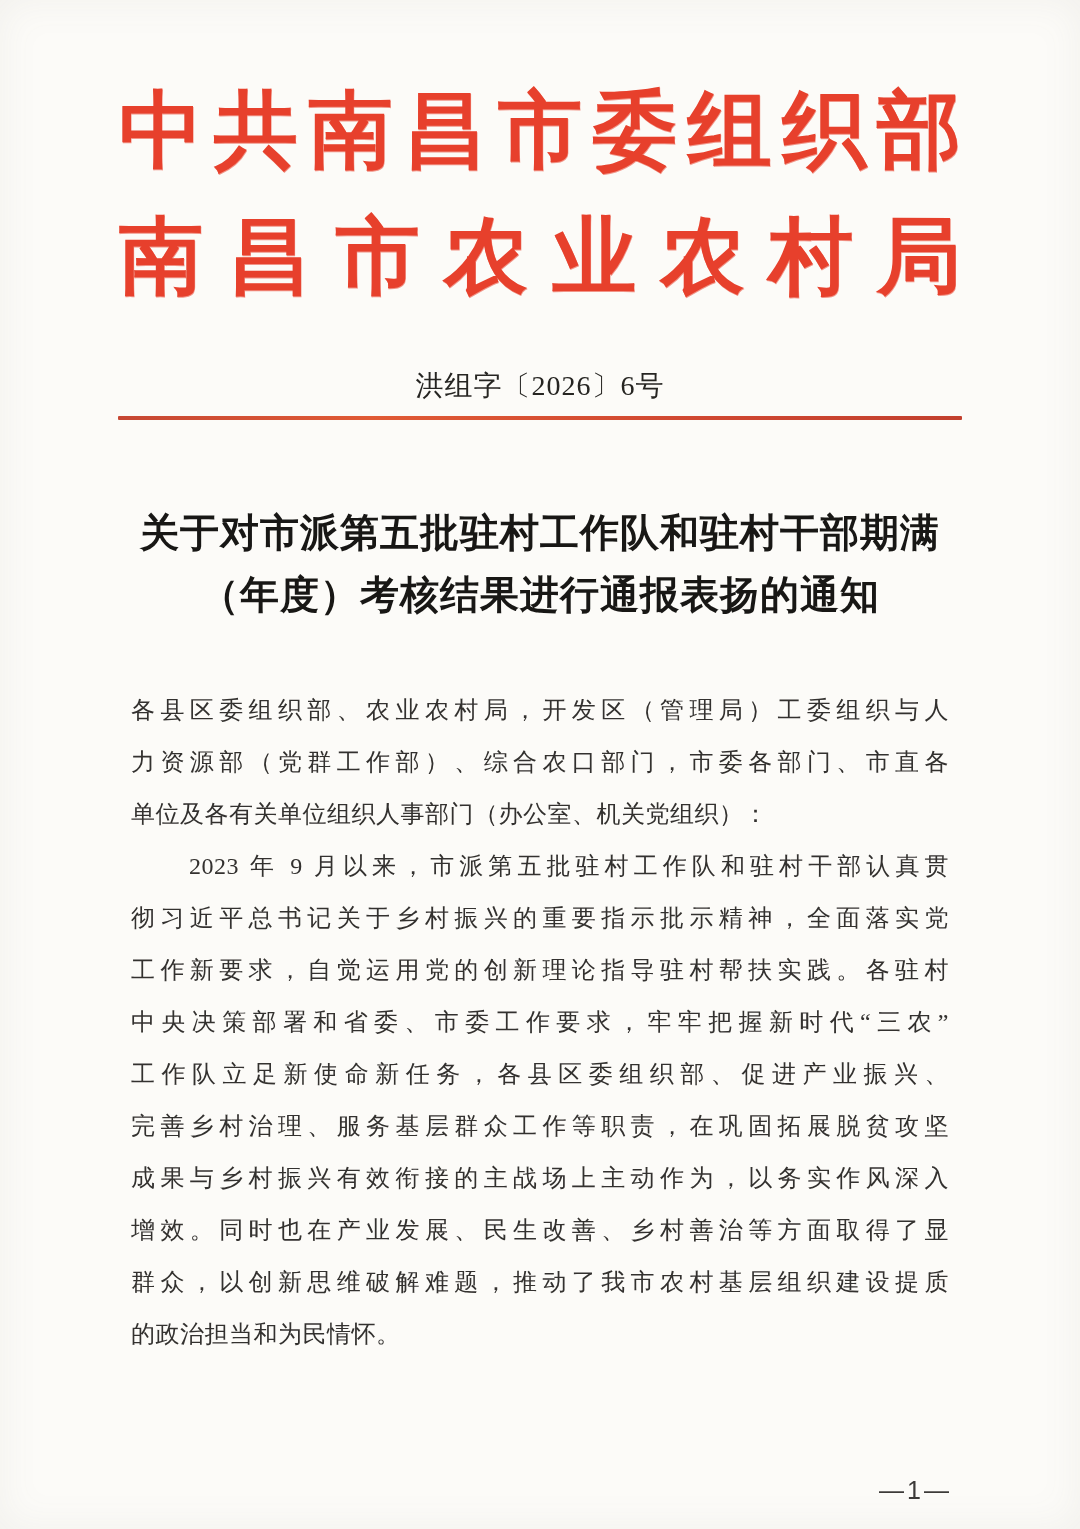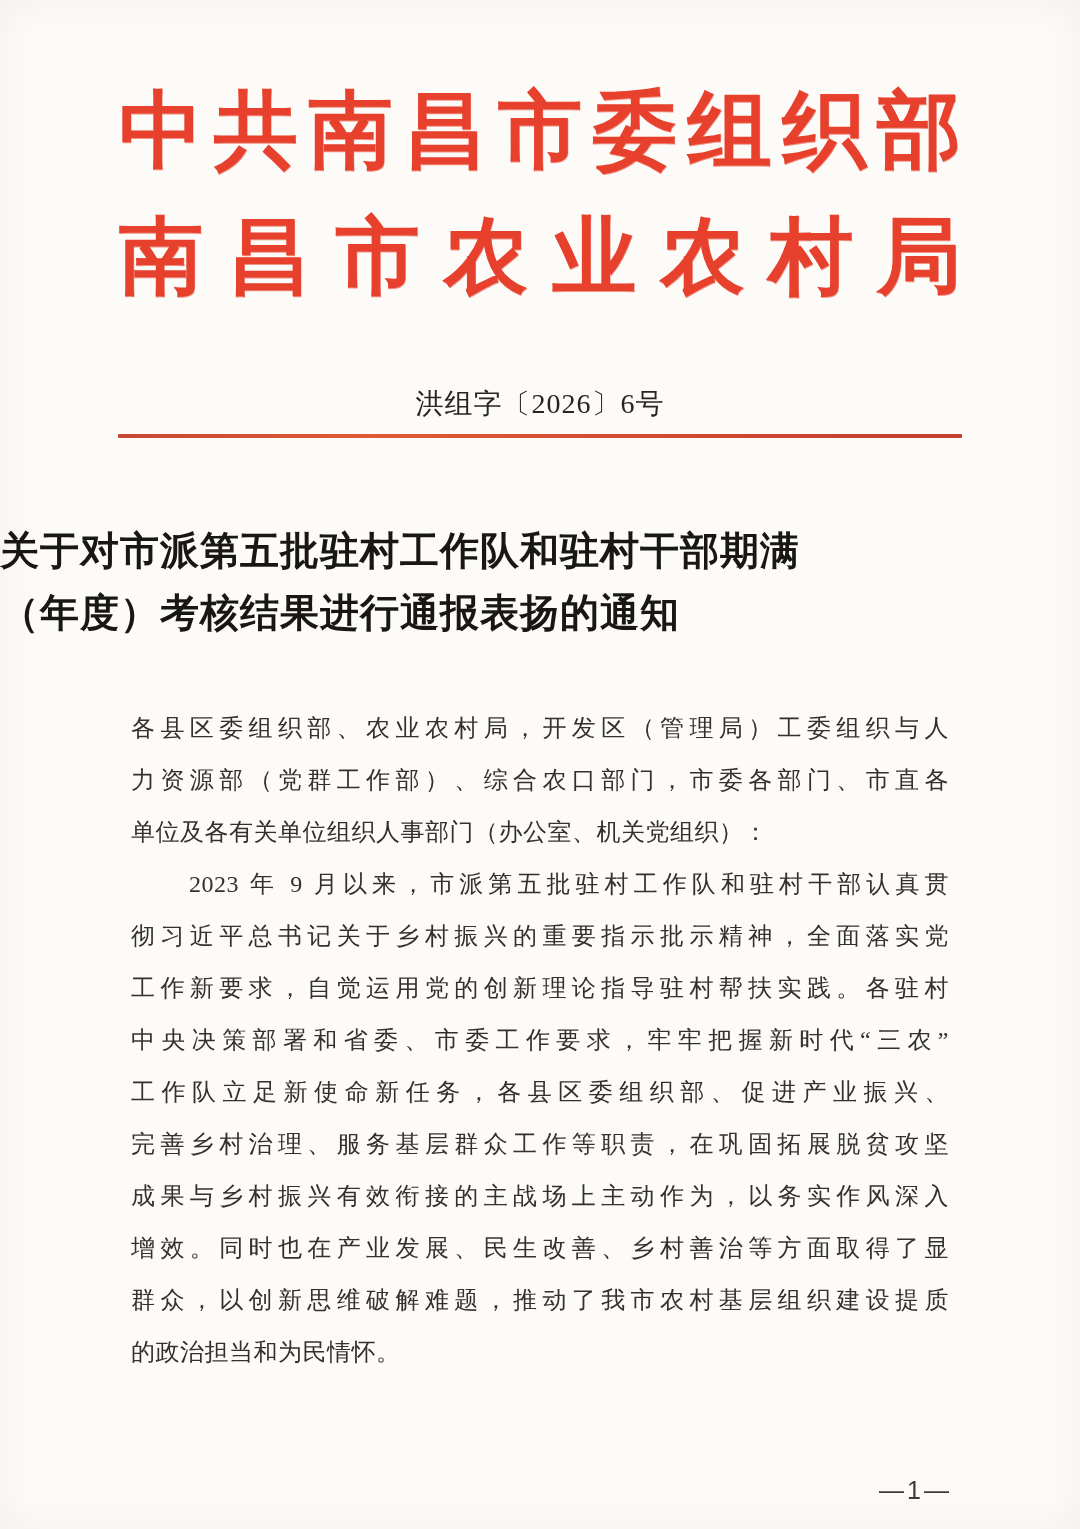--- a/index.html
+++ b/index.html
@@ -31,36 +31,37 @@
     font-size:84px;
     line-height:126px;
     text-align:justify;
     text-align-last:justify;
     text-justify:inter-character;
     white-space:nowrap;
     letter-spacing:0;
     text-shadow:0.5px 0.5px 0 rgba(231,64,44,0.55);
   }
   .doc-number{
-    margin-top:64px;
+    margin-top:46px;
     text-align:center;
     font-size:28px;
     line-height:40px;
     color:#262522;
     letter-spacing:1px;
   }
   .red-rule{
     width:844px;
     height:4px;
     margin:10px auto 0;
     background:linear-gradient(90deg,#c64733,#e05a35 30%,#cf4731 70%,#c2402e);
     border-radius:1px;
   }
   .doc-title{
     margin-top:82px;
+    text-align:center;
     font-size:39px;
     font-weight:bold;
     color:var(--title-ink);
     line-height:62px;
     letter-spacing:1px;
   }
   .body-block{
     width:818px;
     margin:58px auto 0;
     font-size:24px;

